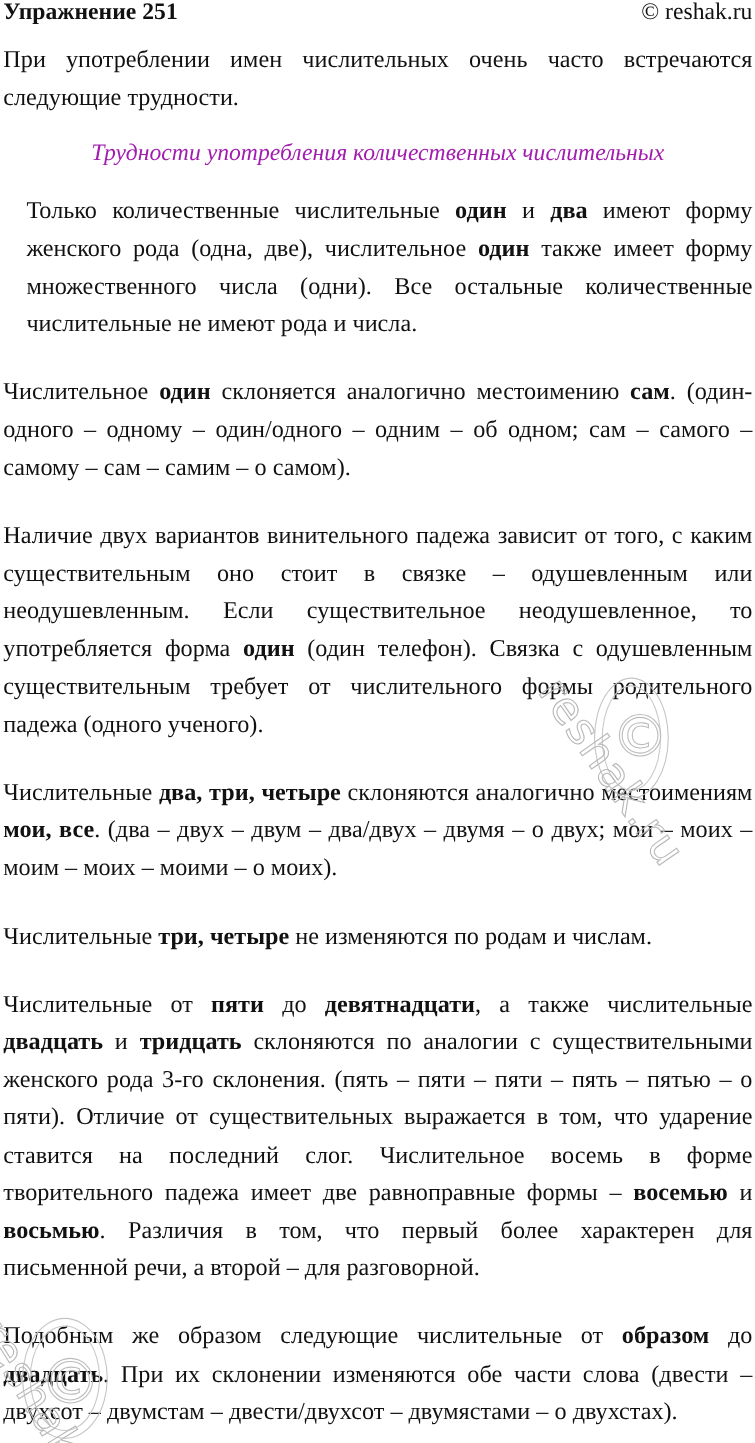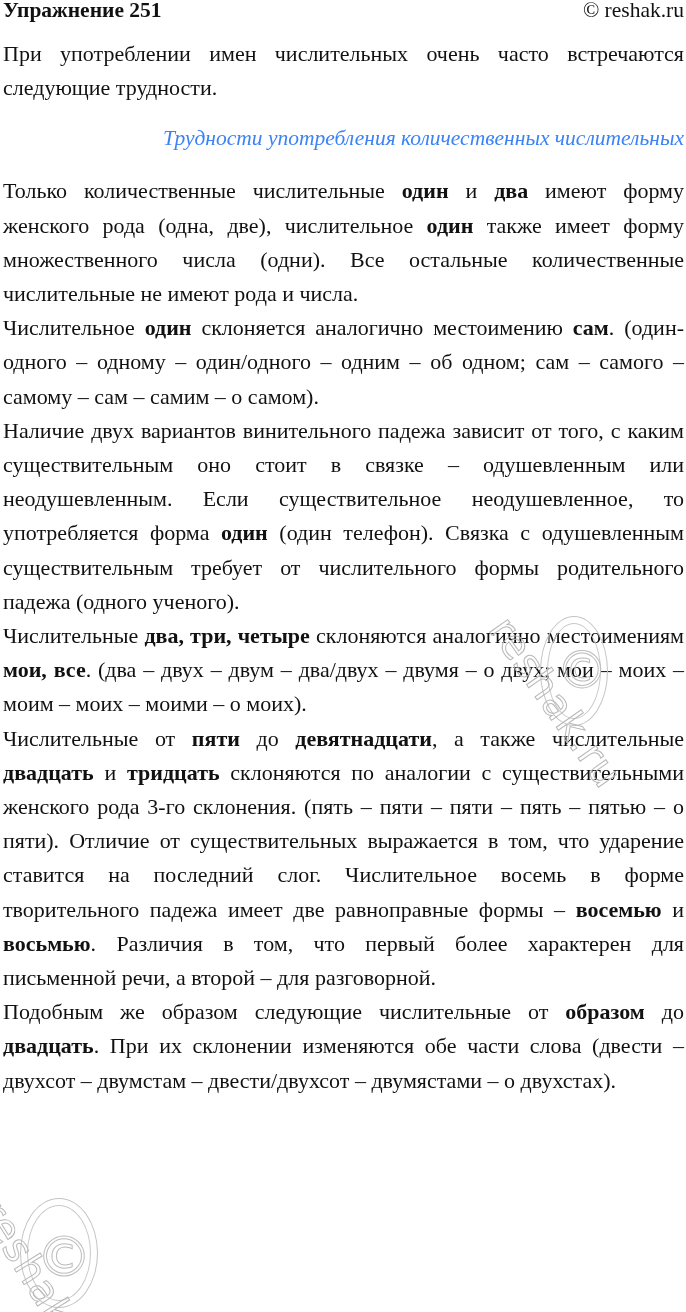--- a/index.html
+++ b/index.html
@@ -36,32 +36,32 @@
     .header .brand {
       font-weight: normal;
     }
     p {
       margin: 0;
       font-size: 22px;
       line-height: 34.2px;
       text-align: justify;
     }
     .para {
-      margin-top: 0;
+      margin-top: 28px;
     }
     .intro { margin-top: 13px; }
     .subtitle {
       margin-top: 18px;
       font-style: italic;
-      color: #3b82f6;
+      color: #a21caf;
       font-size: 21.5px;
       line-height: 30px;
-      text-align: right;
+      text-align: center;
     }
-    .after-subtitle { margin-top: 21px; }
+    .after-subtitle { margin-top: 21px; margin-left: 21px; }
     b { font-weight: bold; }
 
     .watermark {
       position: absolute;
       pointer-events: none;
       color: transparent;
       -webkit-text-stroke: 1px #b8b8b8;
       font-family: "DejaVu Sans", sans-serif;
       font-weight: normal;
     }
@@ -102,20 +102,21 @@
 
   <p class="intro">При употреблении имен числительных очень часто встречаются следующие трудности.</p>
 
   <p class="subtitle">Трудности употребления количественных числительных</p>
 
   <div id="paras">
     <p class="para after-subtitle"><span>Только количественные числительные </span><b>один</b><span> и </span><b>два</b><span> имеют форму женского рода (одна, две), числительное </span><b>один</b><span> также имеет форму множественного числа (одни). Все остальные количественные числительные не имеют рода и числа.</span></p>
     <p class="para"><span>Числительное </span><b>один</b><span> склоняется аналогично местоимению </span><b>сам</b><span>. (один-одного – одному – один/одного – одним – об одном; сам – самого – самому – сам – самим – о самом).</span></p>
     <p class="para"><span>Наличие двух вариантов винительного падежа зависит от того, с каким существительным оно стоит в связке – одушевленным или неодушевленным. Если существительное неодушевленное, то употребляется форма </span><b>один</b><span> (один телефон). Связка с одушевленным существительным требует от числительного формы родительного падежа (одного ученого).</span></p>
     <p class="para"><span>Числительные </span><b>два, три, четыре</b><span> склоняются аналогично местоимениям </span><b>мои, все</b><span>. (два – двух – двум – два/двух – двумя – о двух; мои – моих – моим – моих – моими – о моих).</span></p>
+    <p class="para"><span>Числительные </span><b>три, четыре</b><span> не изменяются по родам и числам.</span></p>
     <p class="para"><span>Числительные от </span><b>пяти</b><span> до </span><b>девятнадцати</b><span>, а также числительные </span><b>двадцать</b><span> и </span><b>тридцать</b><span> склоняются по аналогии с существительными женского рода 3-го склонения. (пять – пяти – пяти – пять – пятью – о пяти). Отличие от существительных выражается в том, что ударение ставится на последний слог. Числительное восемь в форме творительного падежа имеет две равноправные формы – </span><b>восемью</b><span> и </span><b>восьмью</b><span>. Различия в том, что первый более характерен для письменной речи, а второй – для разговорной.</span></p>
     <p class="para"><span>Подобным же образом следующие числительные от </span><b>образом</b><span> до </span><b>двадцать</b><span>. При их склонении изменяются обе части слова (двести – двухсот – двумстам – двести/двухсот – двумястами – о двухстах).</span></p>
 
   </div>
 </div>
 
 <div class="watermark" style="left:488px; top:578px; width:200px; height:180px;">
   <div class="wm-circle" style="left:52px; top:38px; width:68px; height:110px;"></div>
   <span class="wm-c" style="left:68px; top:62px; font-size:52px;">©</span>
   <span class="wm-text" style="left:30px; top:30px; transform: rotate(55deg); transform-origin: 0 0;">reshak.ru</span>

